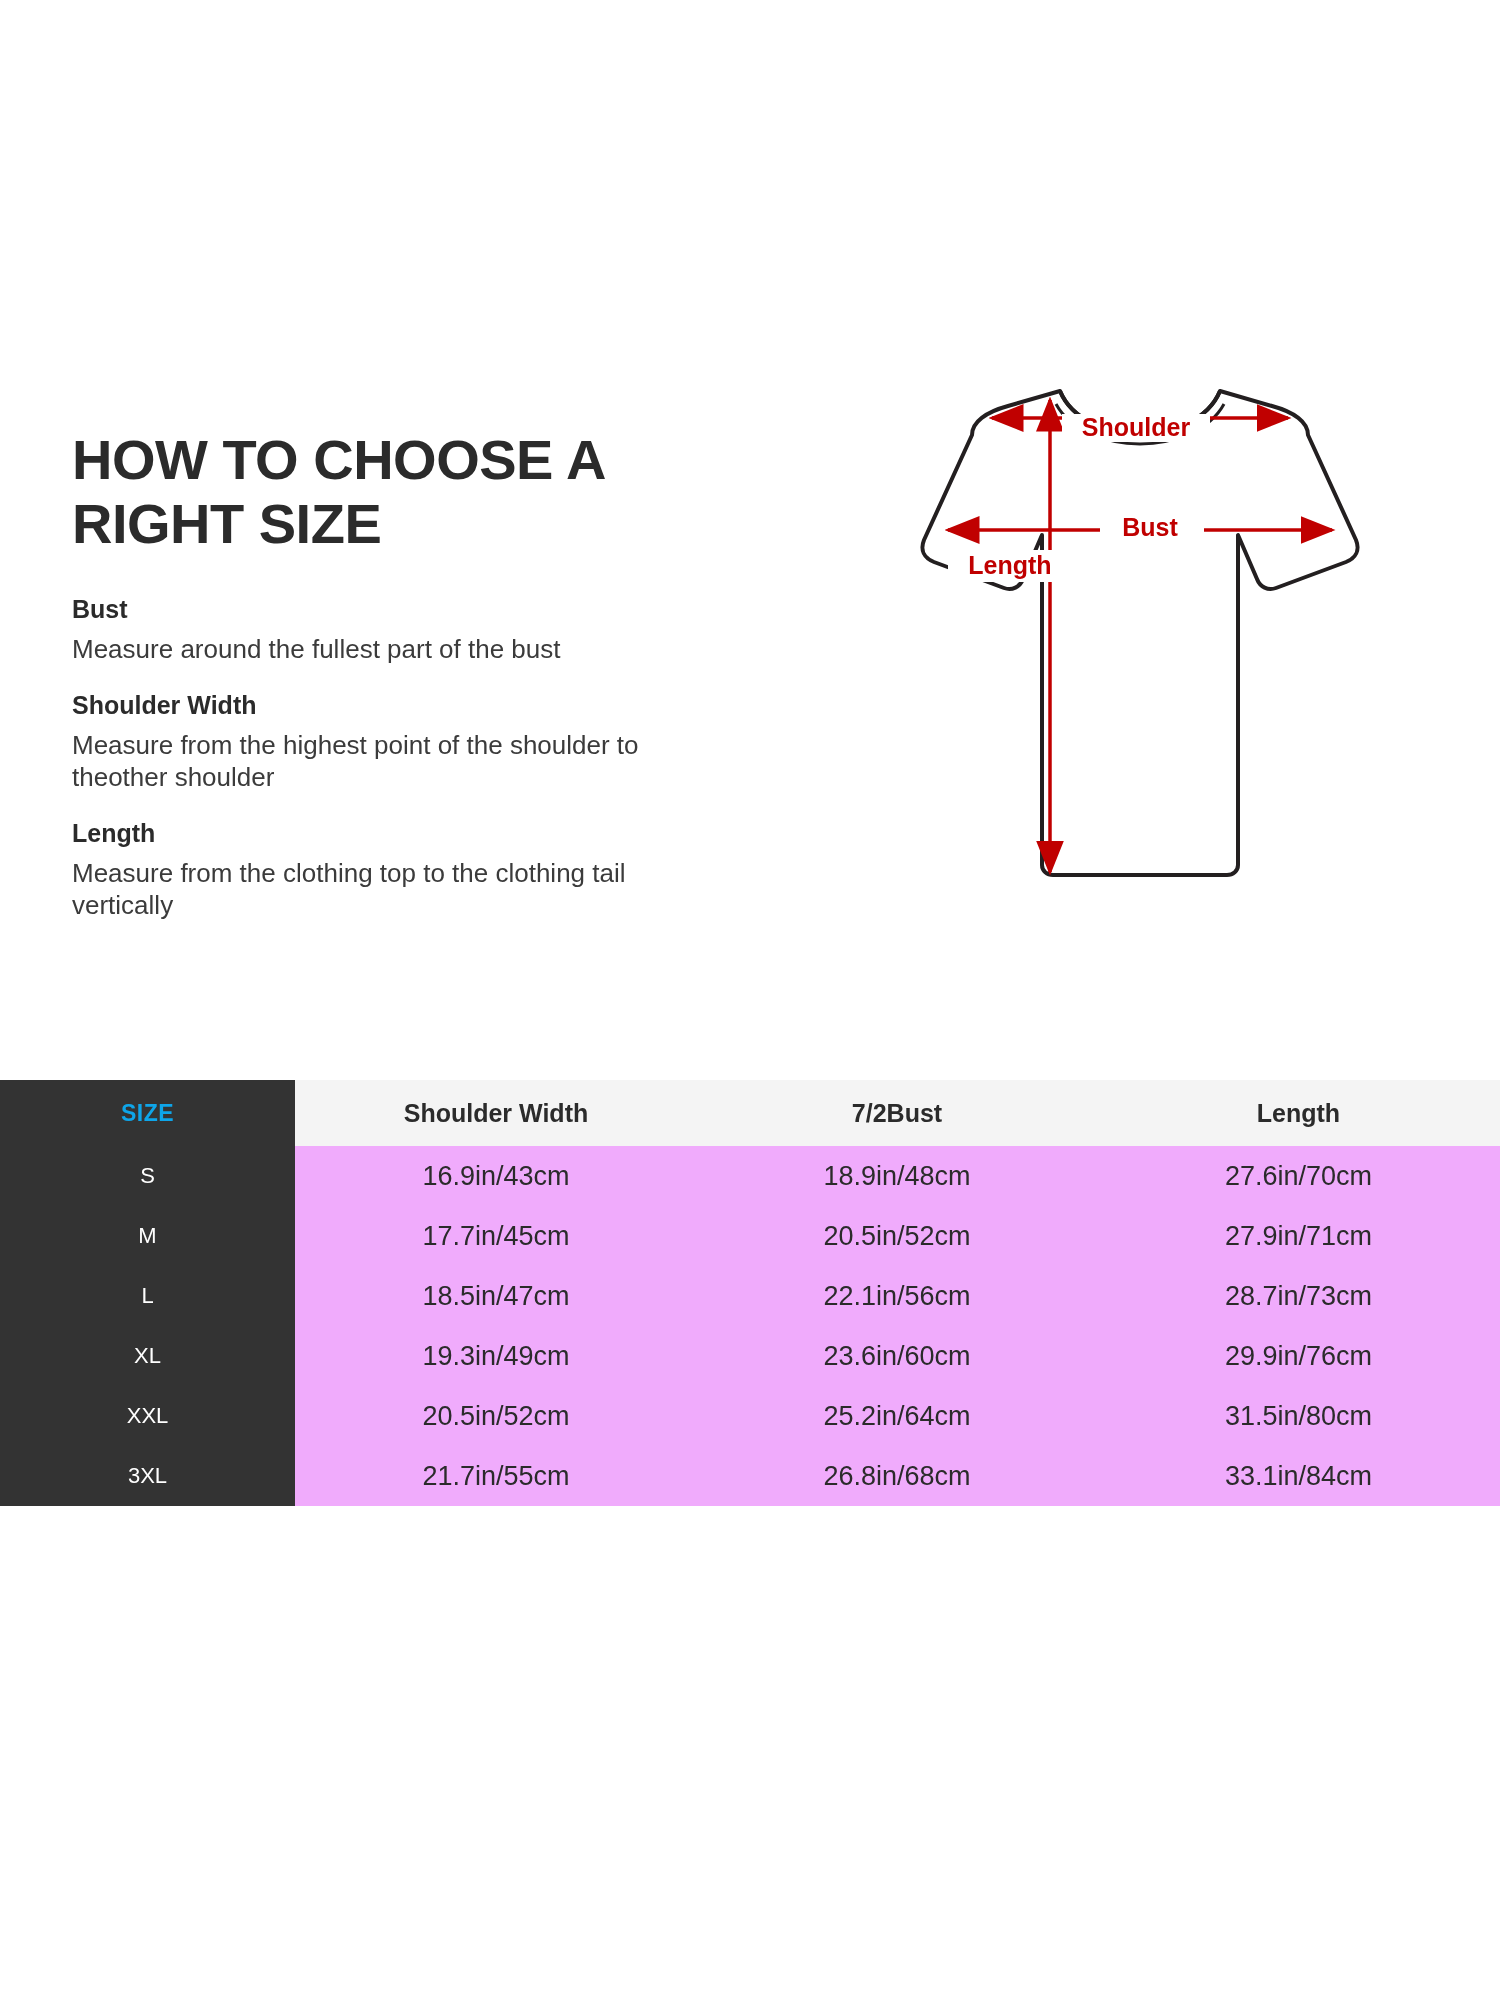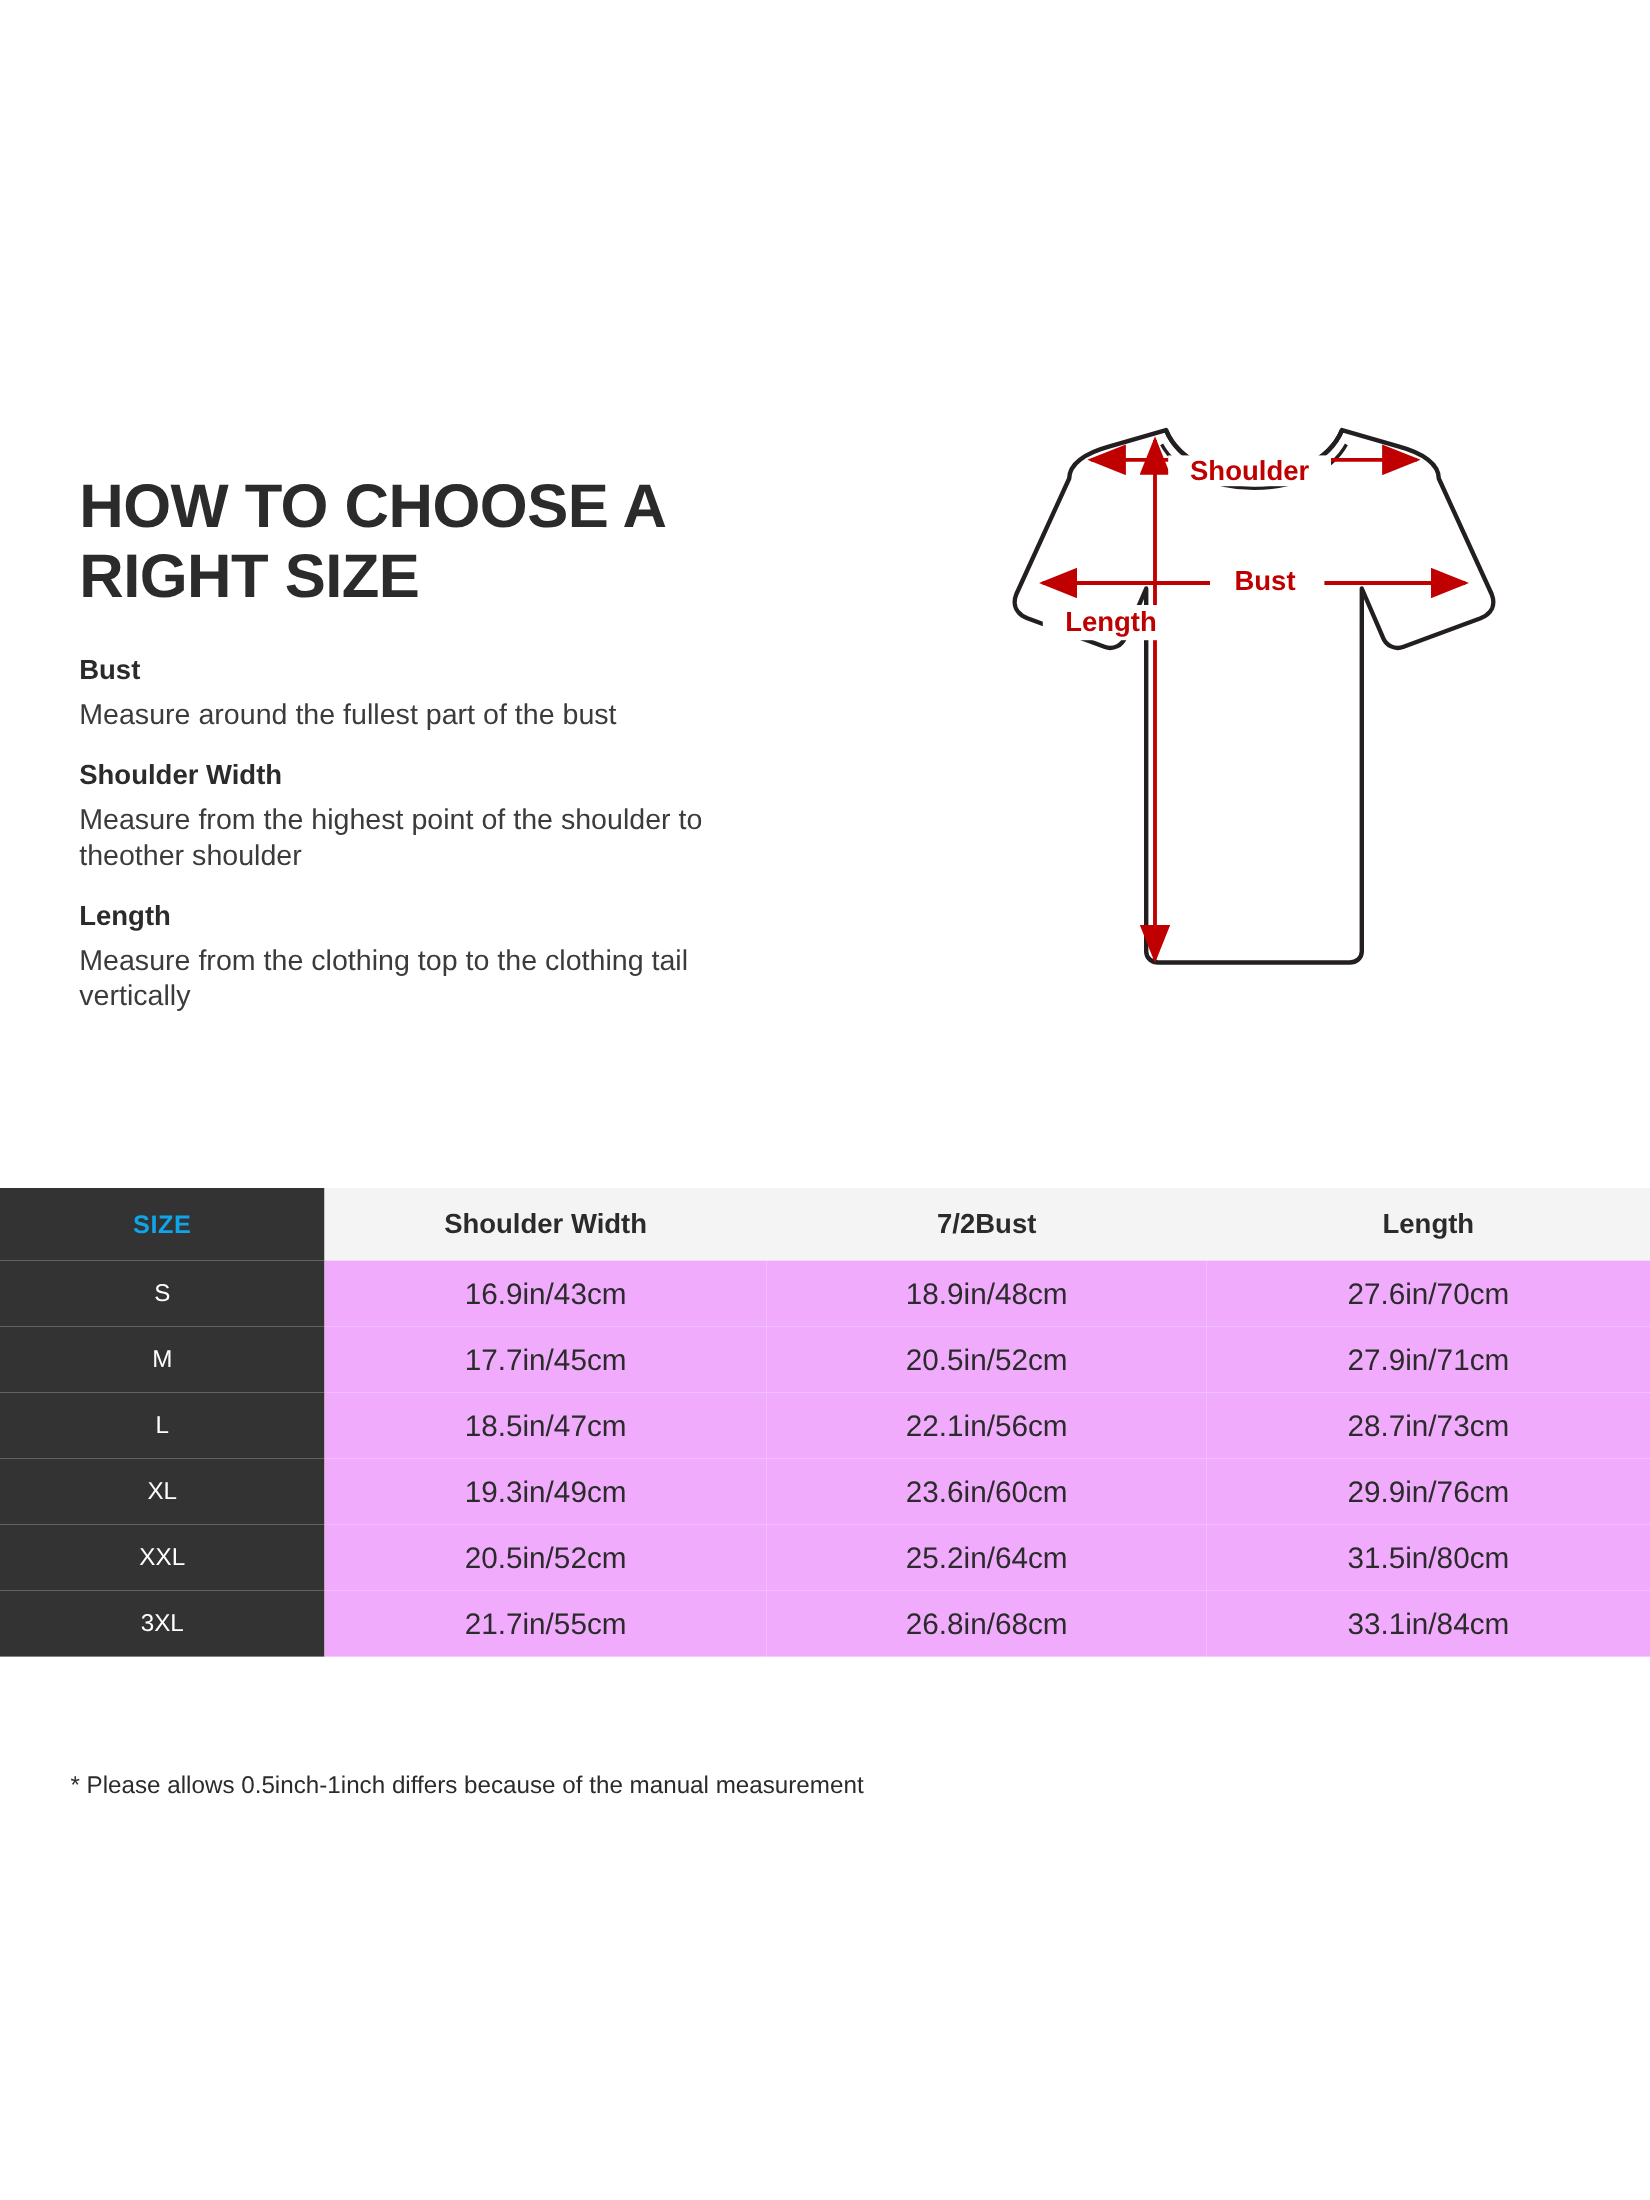--- a/index.html
+++ b/index.html
@@ -263,15 +263,14 @@
         <tr>
           <td class="size-cell">3XL</td>
           <td>21.7in/55cm</td>
           <td>26.8in/68cm</td>
           <td>33.1in/84cm</td>
         </tr>
       </tbody>
     </table>
   </div>
 
-  <div class="footnote">* Please allows 0.5inch-1inch differs because of the  manual measurement</div>
 
 </div>
 
 </body></html>

